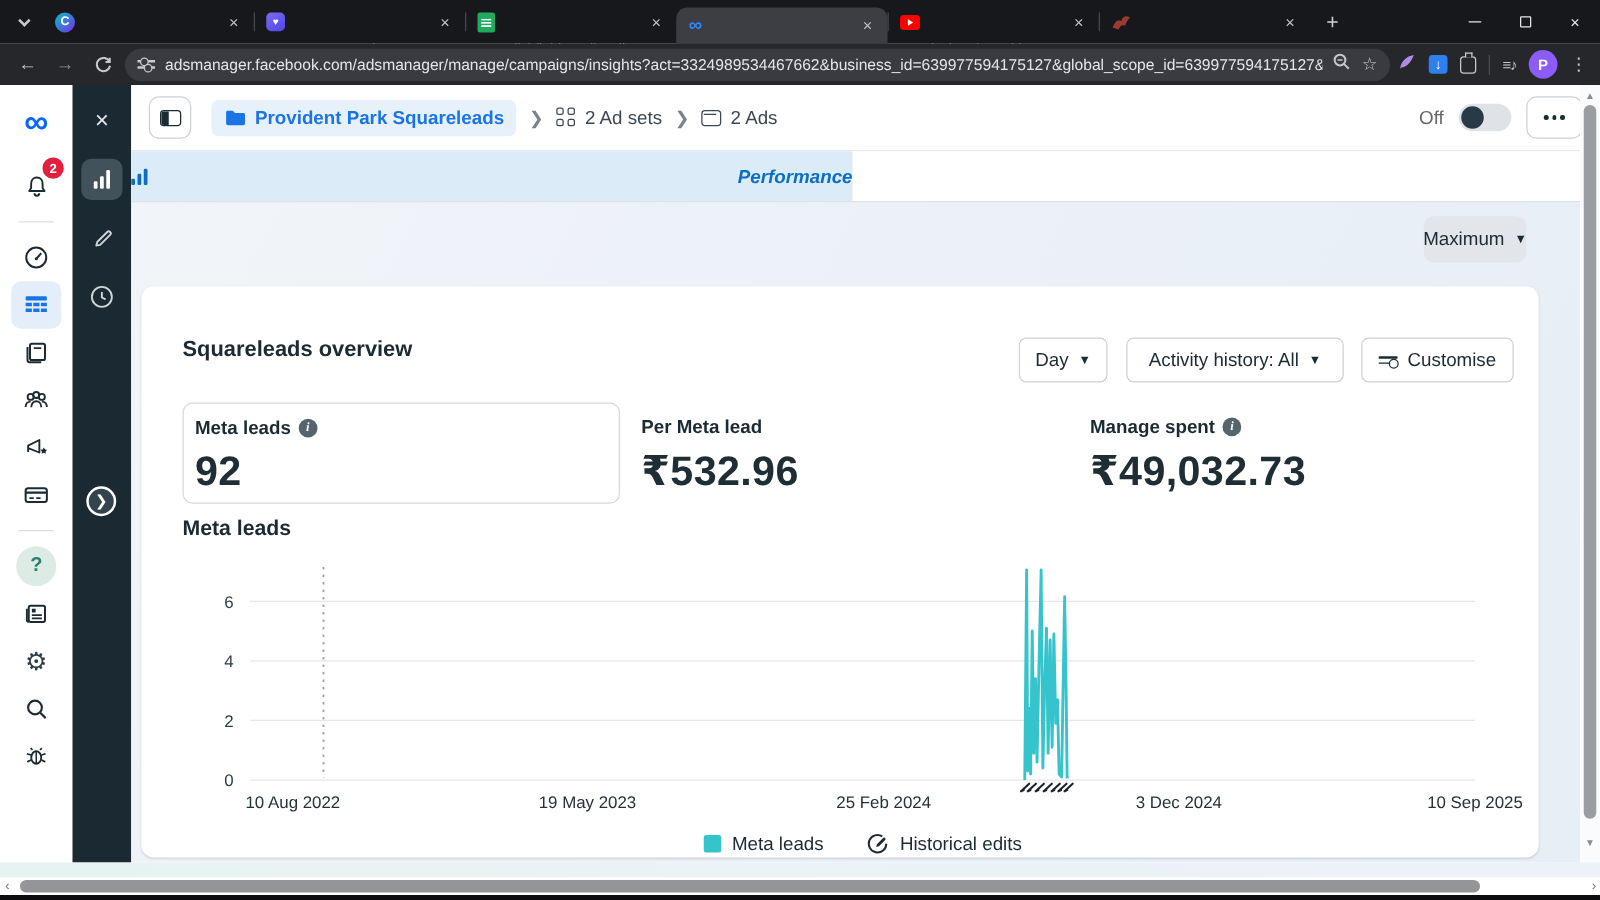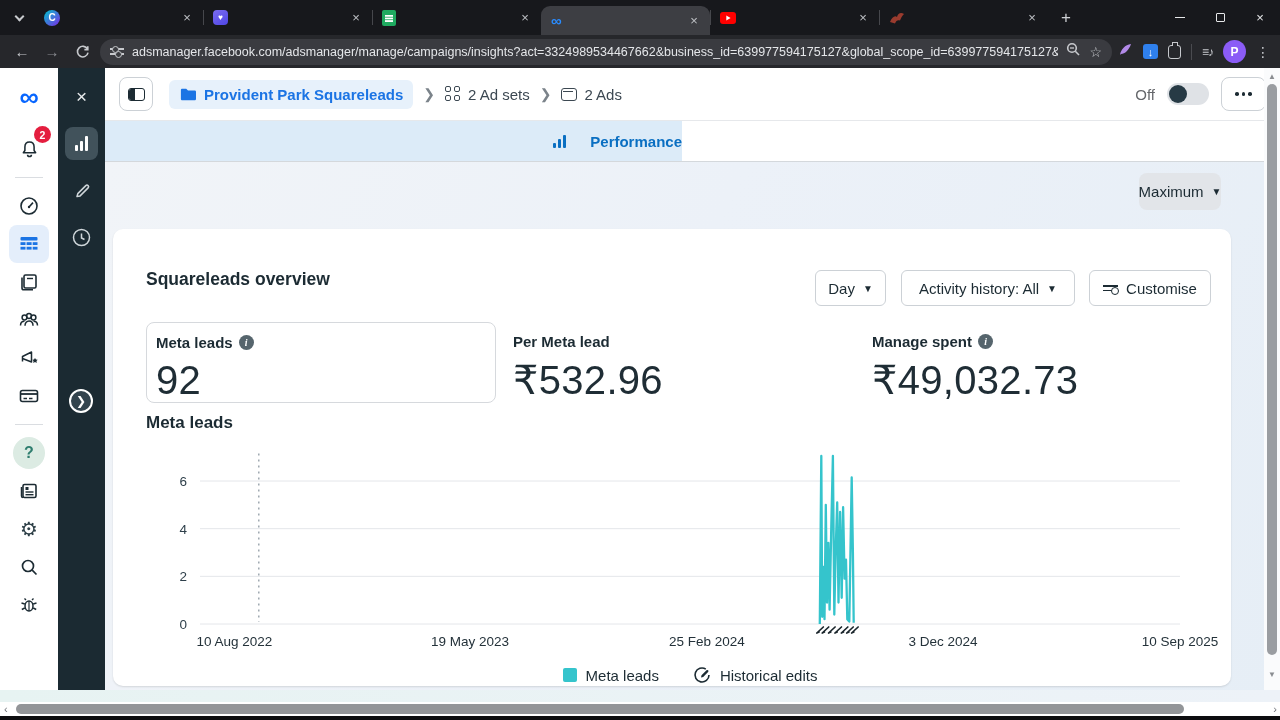--- a/index.html
+++ b/index.html
@@ -90,21 +90,21 @@
   .frameico{width:16px;height:13px;border:1.6px solid #3c4852;border-radius:3px;position:relative;}
   .frameico::after{content:"";position:absolute;left:1px;top:2px;width:10px;height:1.6px;background:#3c4852;}
   .offwrap{margin-left:auto;display:flex;align-items:center;gap:12px;}
   .offlabel{color:#65676b;font-size:15px;}
   .toggle{width:42px;height:22px;border-radius:11px;background:#dfe2e6;position:relative;}
   .knob{position:absolute;left:2px;top:2px;width:18px;height:18px;border-radius:50%;background:#273a45;}
   .morebtn{width:45px;height:34px;border:1px solid #ccd1d6;border-radius:8px;display:flex;align-items:center;justify-content:center;gap:3px;}
   .morebtn i{width:3.5px;height:3.5px;border-radius:50%;background:#1c2b33;}
 
   .viewtabs{position:absolute;left:0;top:53px;width:100%;height:41px;background:#fff;border-bottom:1px solid #d4d8dc;display:flex;}
-  .vtab{display:flex;align-items:center;justify-content:flex-end;gap:24px;font-size:15px;}
+  .vtab{display:flex;align-items:center;justify-content:space-between;gap:24px;font-size:15px;font-style:italic;}
   .vtab-perf{width:577px;background:#dcebf8;color:#0a6fc2;font-weight:bold;}
   .vtab-act{flex:1;color:#1c2b33;}
   .pbars{display:flex;align-items:flex-end;gap:2px;height:14px;}
   .pbars i{display:block;width:3px;background:#0a6fc2;border-radius:1px;}
 
   .scrollarea{position:absolute;left:0;top:94px;width:100%;height:528px;
     background:linear-gradient(115deg,#f1f4f8 0%,#ecf1f8 45%,#e6eef6 100%);}
   .maxbtn{position:absolute;left:1034px;top:11px;width:82px;height:37px;background:#e2e5e9;border-radius:8px;
     display:flex;align-items:center;justify-content:center;gap:8px;font-size:15px;color:#1c2b33;}
   .dda{font-size:10px;color:#1c2b33;}
@@ -116,21 +116,21 @@
     display:flex;align-items:center;justify-content:center;gap:8px;font-size:15px;color:#1c2b33;}
   .btn-day{left:702px;width:71px;}
   .btn-activity{left:788px;width:174px;}
   .btn-cust{left:976px;width:122px;}
   .custico{display:flex;flex-direction:column;gap:3px;width:15px;}
   .custico i{display:block;height:1.6px;background:#1c2b33;position:relative;}
   .custico i:nth-child(2)::after{content:"";position:absolute;right:-1px;top:-3px;width:6px;height:6px;border:1.6px solid #1c2b33;border-radius:50%;background:#fff;}
 
   .metric{position:absolute;top:93px;}
   .metric .mlabel{display:flex;align-items:center;gap:6px;font-size:15px;font-weight:bold;color:#1c2b33;}
-  .metric .mvalue{margin-top:7px;font-size:40px;font-weight:400;color:#1f2d35;letter-spacing:.3px;}
+  .metric .mvalue{margin-top:7px;font-size:33px;font-weight:700;color:#1f2d35;letter-spacing:.3px;}
   .m1{left:33px;width:350px;height:81px;border:1px solid #d6d9dd;border-radius:8px;padding:11px 9px;}
   .m2{left:400px;padding:11px 0;}
   .m3{left:759px;padding:11px 0;}
   .infodot{width:15px;height:15px;border-radius:50%;background:#56656d;color:#fff;font-size:10px;font-style:italic;font-weight:bold;
     display:flex;align-items:center;justify-content:center;font-family:"Liberation Serif","DejaVu Serif",serif;}
   .charttitle{position:absolute;left:33px;top:184px;font-size:17px;font-weight:bold;}
   #chart-svg{position:absolute;left:0;top:215px;}
   .legend{position:absolute;left:87px;top:437px;width:980px;display:flex;justify-content:center;gap:34px;align-items:center;}
   .legitem{display:flex;align-items:center;gap:9px;font-size:15px;color:#1c2b33;}
   .legswatch{width:14px;height:14px;border-radius:2px;}

